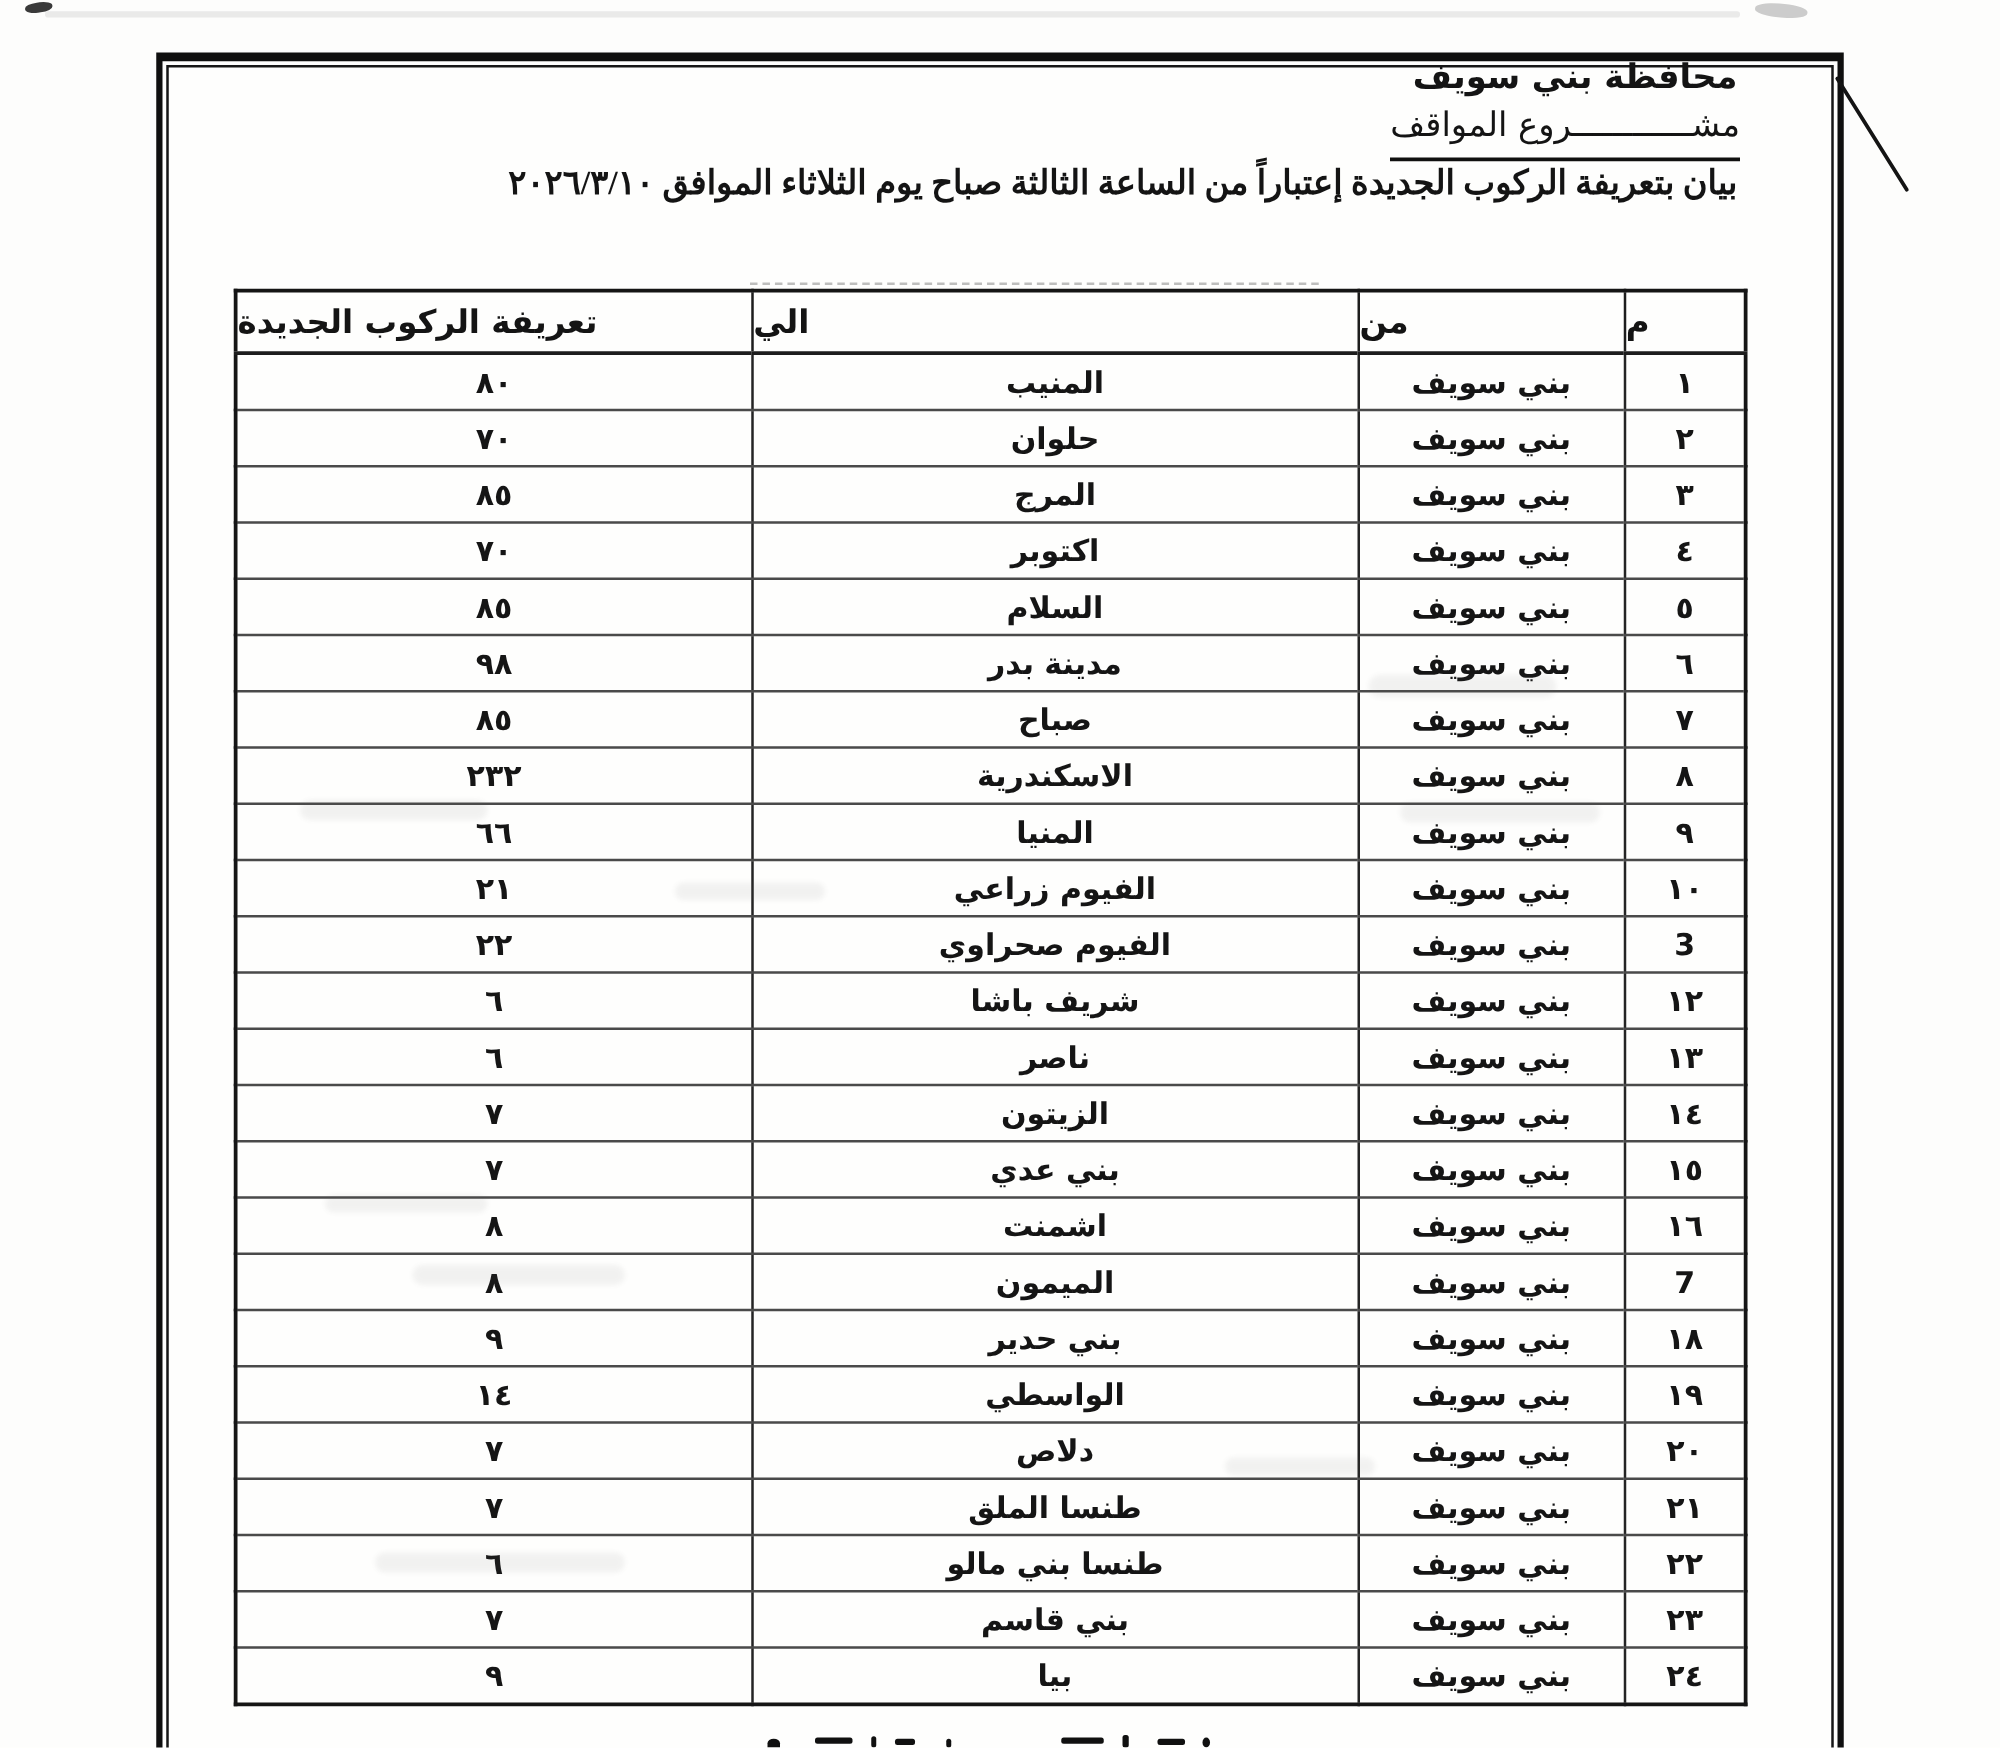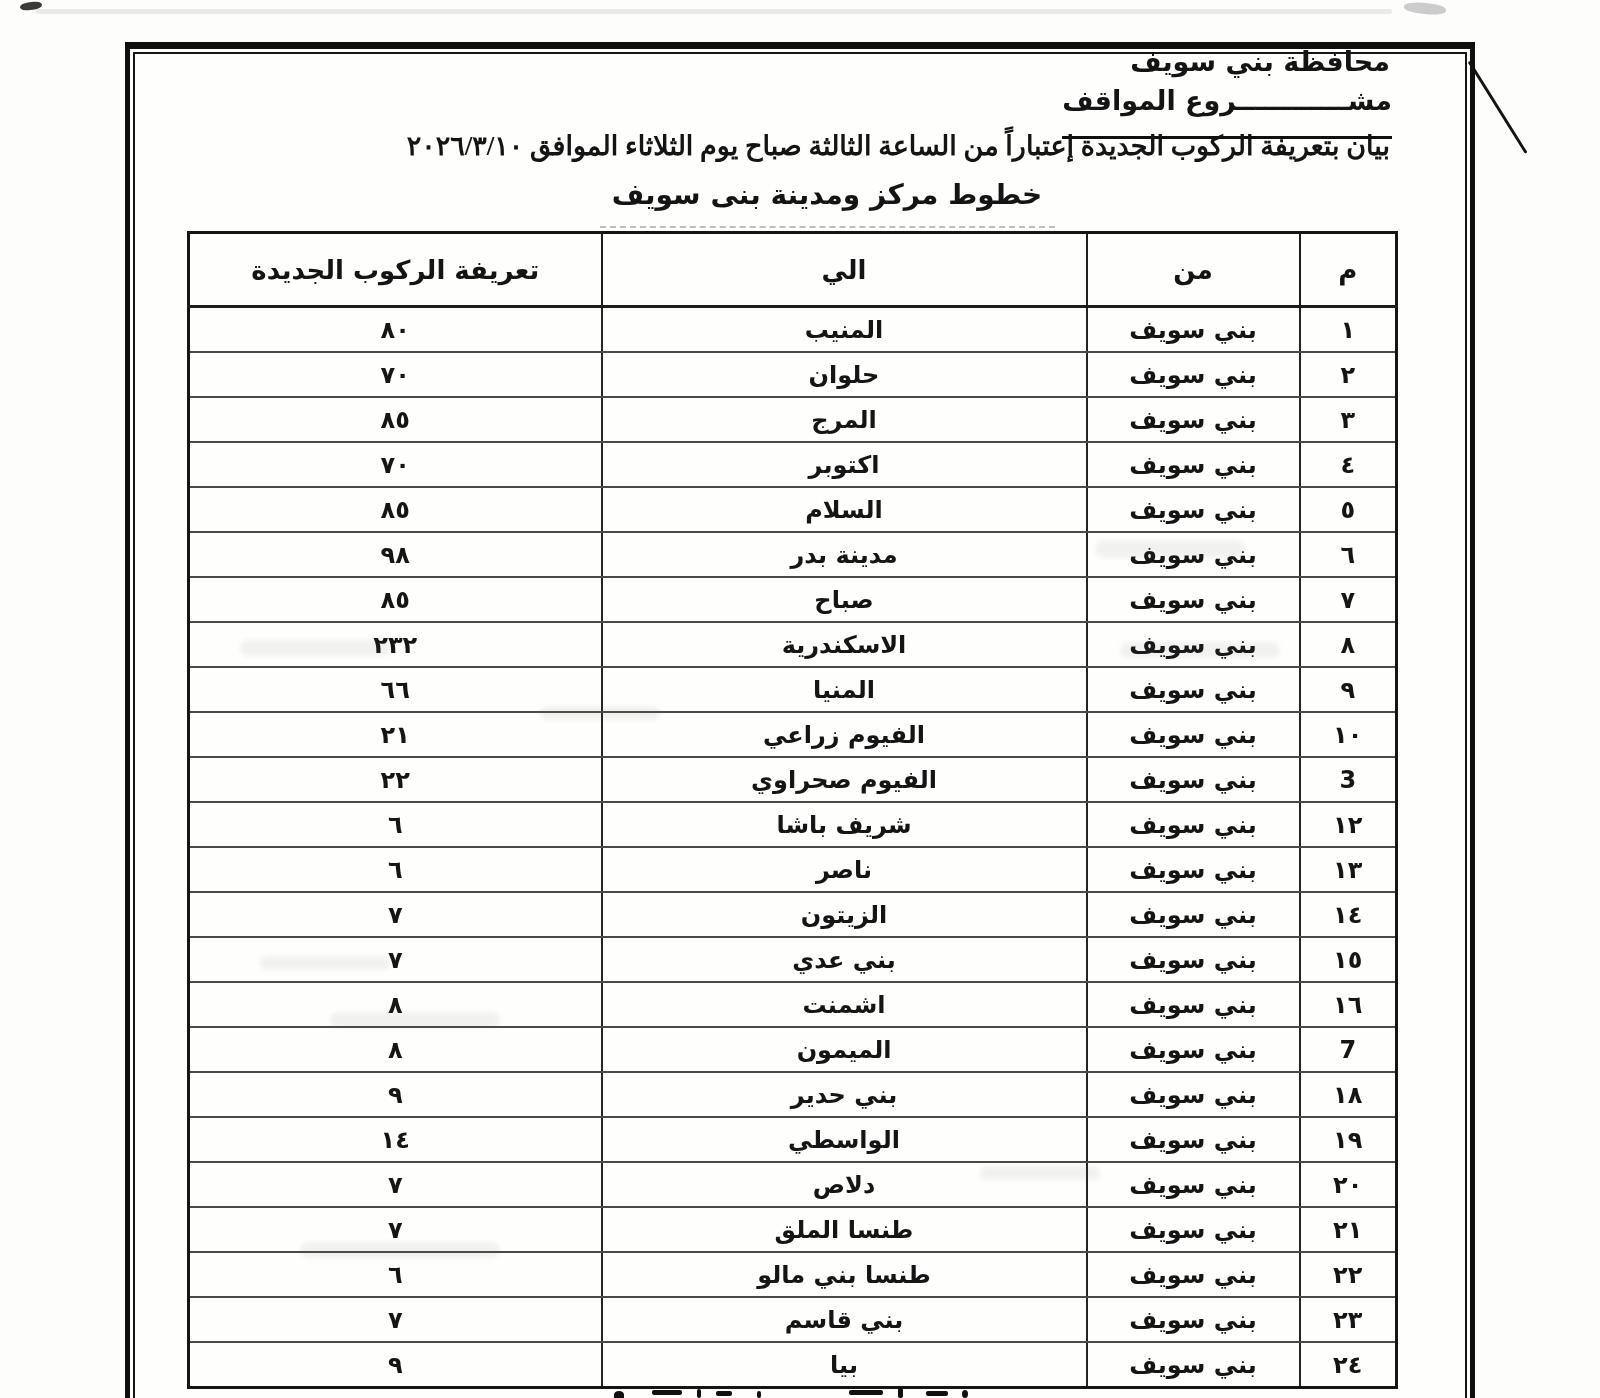--- a/index.html
+++ b/index.html
@@ -40,22 +40,22 @@
             filter: blur(2px); border-radius: 9px; }
   .frag { position: absolute; background: #101010; border-radius: 2px; }
 
   
   .gov {
     position: absolute; right: 210px; top: 46px;
     direction: rtl; font-size: 27px; font-weight: bold; white-space: nowrap;
   }
   .proj {
     position: absolute; right: 208px; top: 85px;
-    direction: rtl; font-size: 27px; font-weight: bold; white-space: nowrap;
-    border-bottom: 3px solid #101010; padding-bottom: 20px;
+    direction: rtl; font-size: 27px; font-weight: normal; white-space: nowrap;
+    border-bottom: 3px solid #101010; padding-bottom: 10px;
   }
   .doc-title {
     position: absolute; right: 210px; top: 130px;
     direction: rtl; font-size: 27px; font-weight: bold; white-space: nowrap; font-family: Liberation Serif, serif;
   }
   .doc-subtitle {
     position: absolute; left: 577px; top: 178px; width: 500px;
     direction: rtl; text-align: center; font-size: 28px; font-weight: bold;
   }
   .sub-underline {
@@ -65,21 +65,21 @@
 
   
   table.fares {
     position: absolute; left: 187px; top: 231px; width: 1208px;
     direction: rtl; border-collapse: collapse; table-layout: fixed;
     border: 3px solid #151515;
   }
   table.fares th {
     height: 47px; font-size: 26px; font-weight: bold;
     border: 2px solid #1d1d1d; border-bottom-width: 3px;
-    text-align: center; vertical-align: middle; padding: 12px;
+    text-align: left; vertical-align: middle; padding: 0;
   }
   table.fares td {
     height: 43px; font-size: 24px; font-weight: bold;
     border-left: 2px solid #242424; border-right: 2px solid #242424;
     border-top: 2px solid #4a4a4a; border-bottom: 2px solid #4a4a4a;
     text-align: center; vertical-align: middle; padding: 0;
     color: #151515;
   }
 </style>
 </head>
@@ -93,21 +93,20 @@
 
   <div class="frame">
     <div class="frame-inner"></div>
   </div>
 
   <div class="crease"></div>
 
   <div class="gov">محافظة بني سويف</div>
   <div class="proj">مشــــــــــــروع المواقف</div>
   <div class="doc-title">بيان بتعريفة الركوب الجديدة إعتباراً من الساعة الثالثة صباح يوم الثلاثاء الموافق ٢٠٢٦/٣/١٠</div>
-  <div class="doc-subtitle">خطوط مركز ومدينة بنى سويف</div>
   <div class="sub-underline"></div>
 
   <table class="fares">
     <colgroup>
       <col style="width:97px">
       <col style="width:213px">
       <col style="width:485px">
       <col style="width:413px">
     </colgroup>
     <thead>

